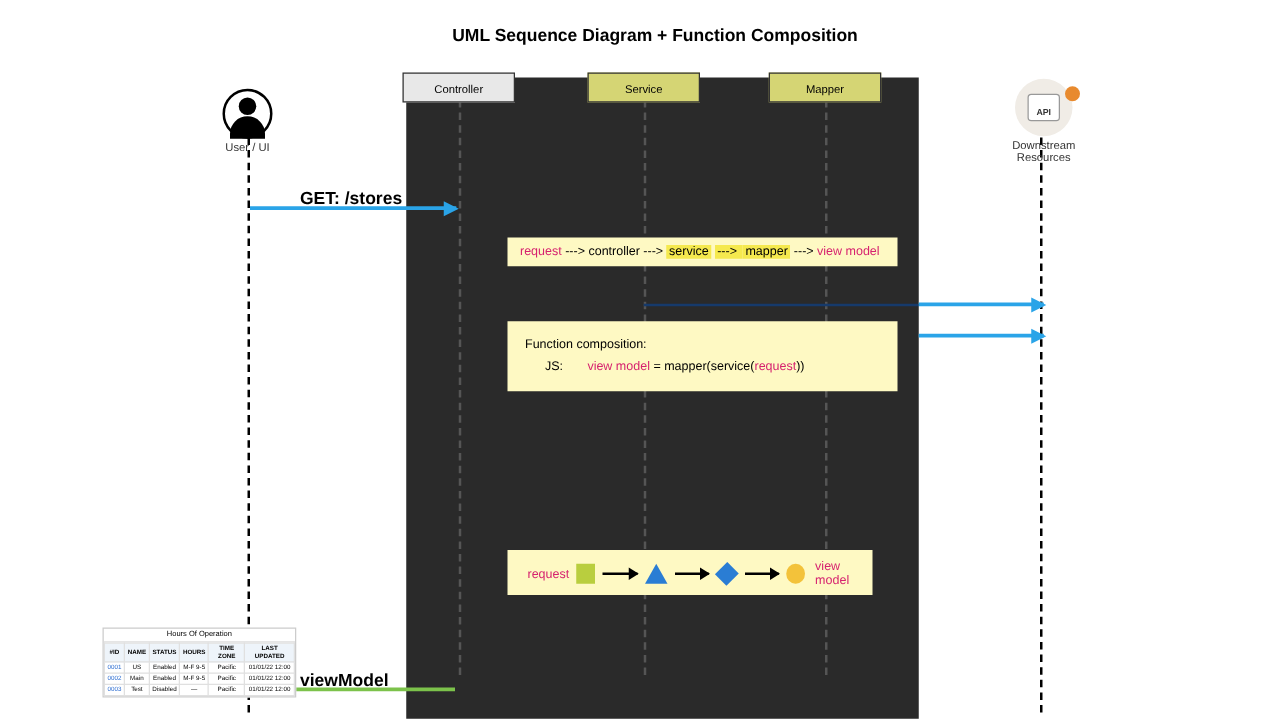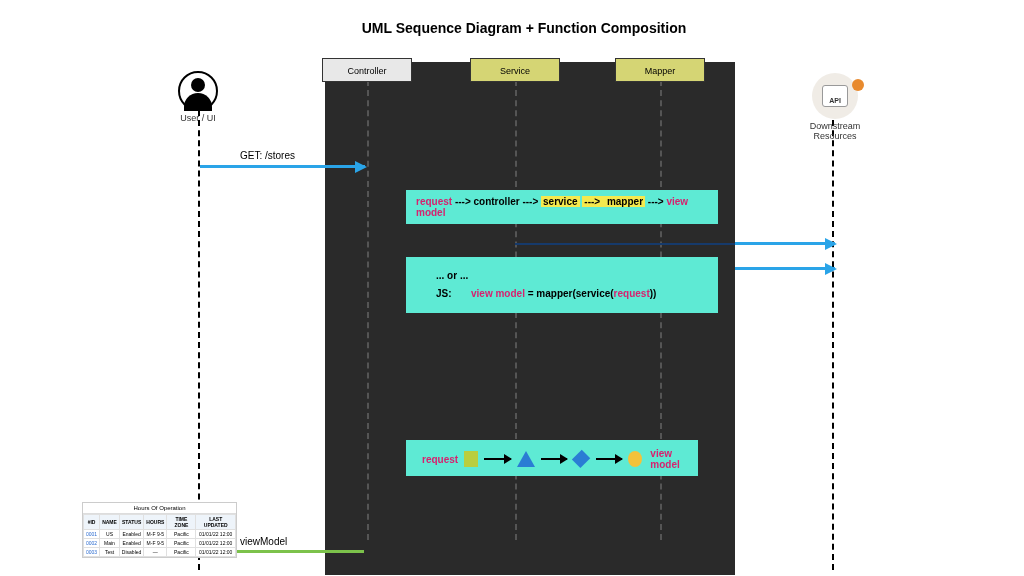--- a/index.html
+++ b/index.html
@@ -64,21 +64,21 @@
     .colbox.svc { left: 470px; background:#d5d574;}
     .colbox.map { left: 615px; background:#d5d574;}
 
     
     .actor {
       position: absolute;
       text-align: center;
     }
     .actor .label { font-size: 9px; margin-top: 2px; color:#333}
     .actor.user { left: 168px; top: 21px; width: 60px; }
-    .actor.downstream { left: 790px; top: 23px; width: 90px; }
+    .actor.downstream { left: 790px; top: 13px; width: 90px; }
     .user-icon {
       width: 40px; height: 40px;
       border: 2px solid #000;
       border-radius: 50%;
       position: relative;
       margin: 0 auto;
     }
     .user-icon::before {
       content: "";
       position: absolute;
@@ -133,36 +133,36 @@
       position:absolute; width:0;height:0;
       border-top:6px solid transparent;
       border-bottom:6px solid transparent;
       top:-4.5px;
     }
     .arrow.blue .line{ background:#2aa4e8;}
     .arrow.blue .head{ border-left:12px solid #2aa4e8; right:-2px;}
     .arrow.green .line{ background:#7cc24b;}
     .arrow.green .head{ border-right:12px solid #7cc24b; left:-2px;}
     .arrow-label{
-      position:absolute; font-size:10px; font-weight:normal;
+      position:absolute; font-size:14px; font-weight:bold;
     }
 
     
     .darkline{
       position:absolute;
       height:2px; background:#163a6b;
     }
 
     
     .infobox{
       position:absolute;
-      background:#5eead4;
+      background:#fef9c3;
       padding:6px 10px;
       font-size:10px;
-      font-weight:bold;
+      font-weight:normal;
     }
     .hl{ background:#f5e94e; padding:0 2px;}
     .pink{ color:#d6226f; }
     .box1{ left:406px; top:140px; width:312px; }
     .box2{ left:406px; top:207px; width:312px; padding:10px 14px; line-height:1.8;}
     .box2 .row{ display:block;}
     .box3{ left:406px; top:390px; width:292px; height:36px;}
 
     
     .shapes{ position:absolute; left:16px; top:8px; display:flex; align-items:center;}
@@ -244,21 +244,21 @@
     <span>controller</span>
     <span> ---&gt; </span>
     <span class="hl">service</span>
     <span class="hl"> ---&gt; </span>
     <span class="hl">mapper</span>
     <span> ---&gt; </span>
     <span class="pink">view model</span>
   </div>
 
   <div class="infobox box2">
-    <span class="row" style="padding-left:16px;">... or ...</span>
+    <span class="row">Function composition:</span>
     <span class="row" style="padding-left:16px;">
       <span>JS:</span>&nbsp;&nbsp;&nbsp;&nbsp;&nbsp;&nbsp;
       <span class="pink">view model</span>
       <span> = mapper(service(</span><span class="pink">request</span><span>))</span>
     </span>
   </div>
 
   <div class="infobox box3">
     <div class="shapes">
       <span class="pink" style="margin-right:6px">request</span>

